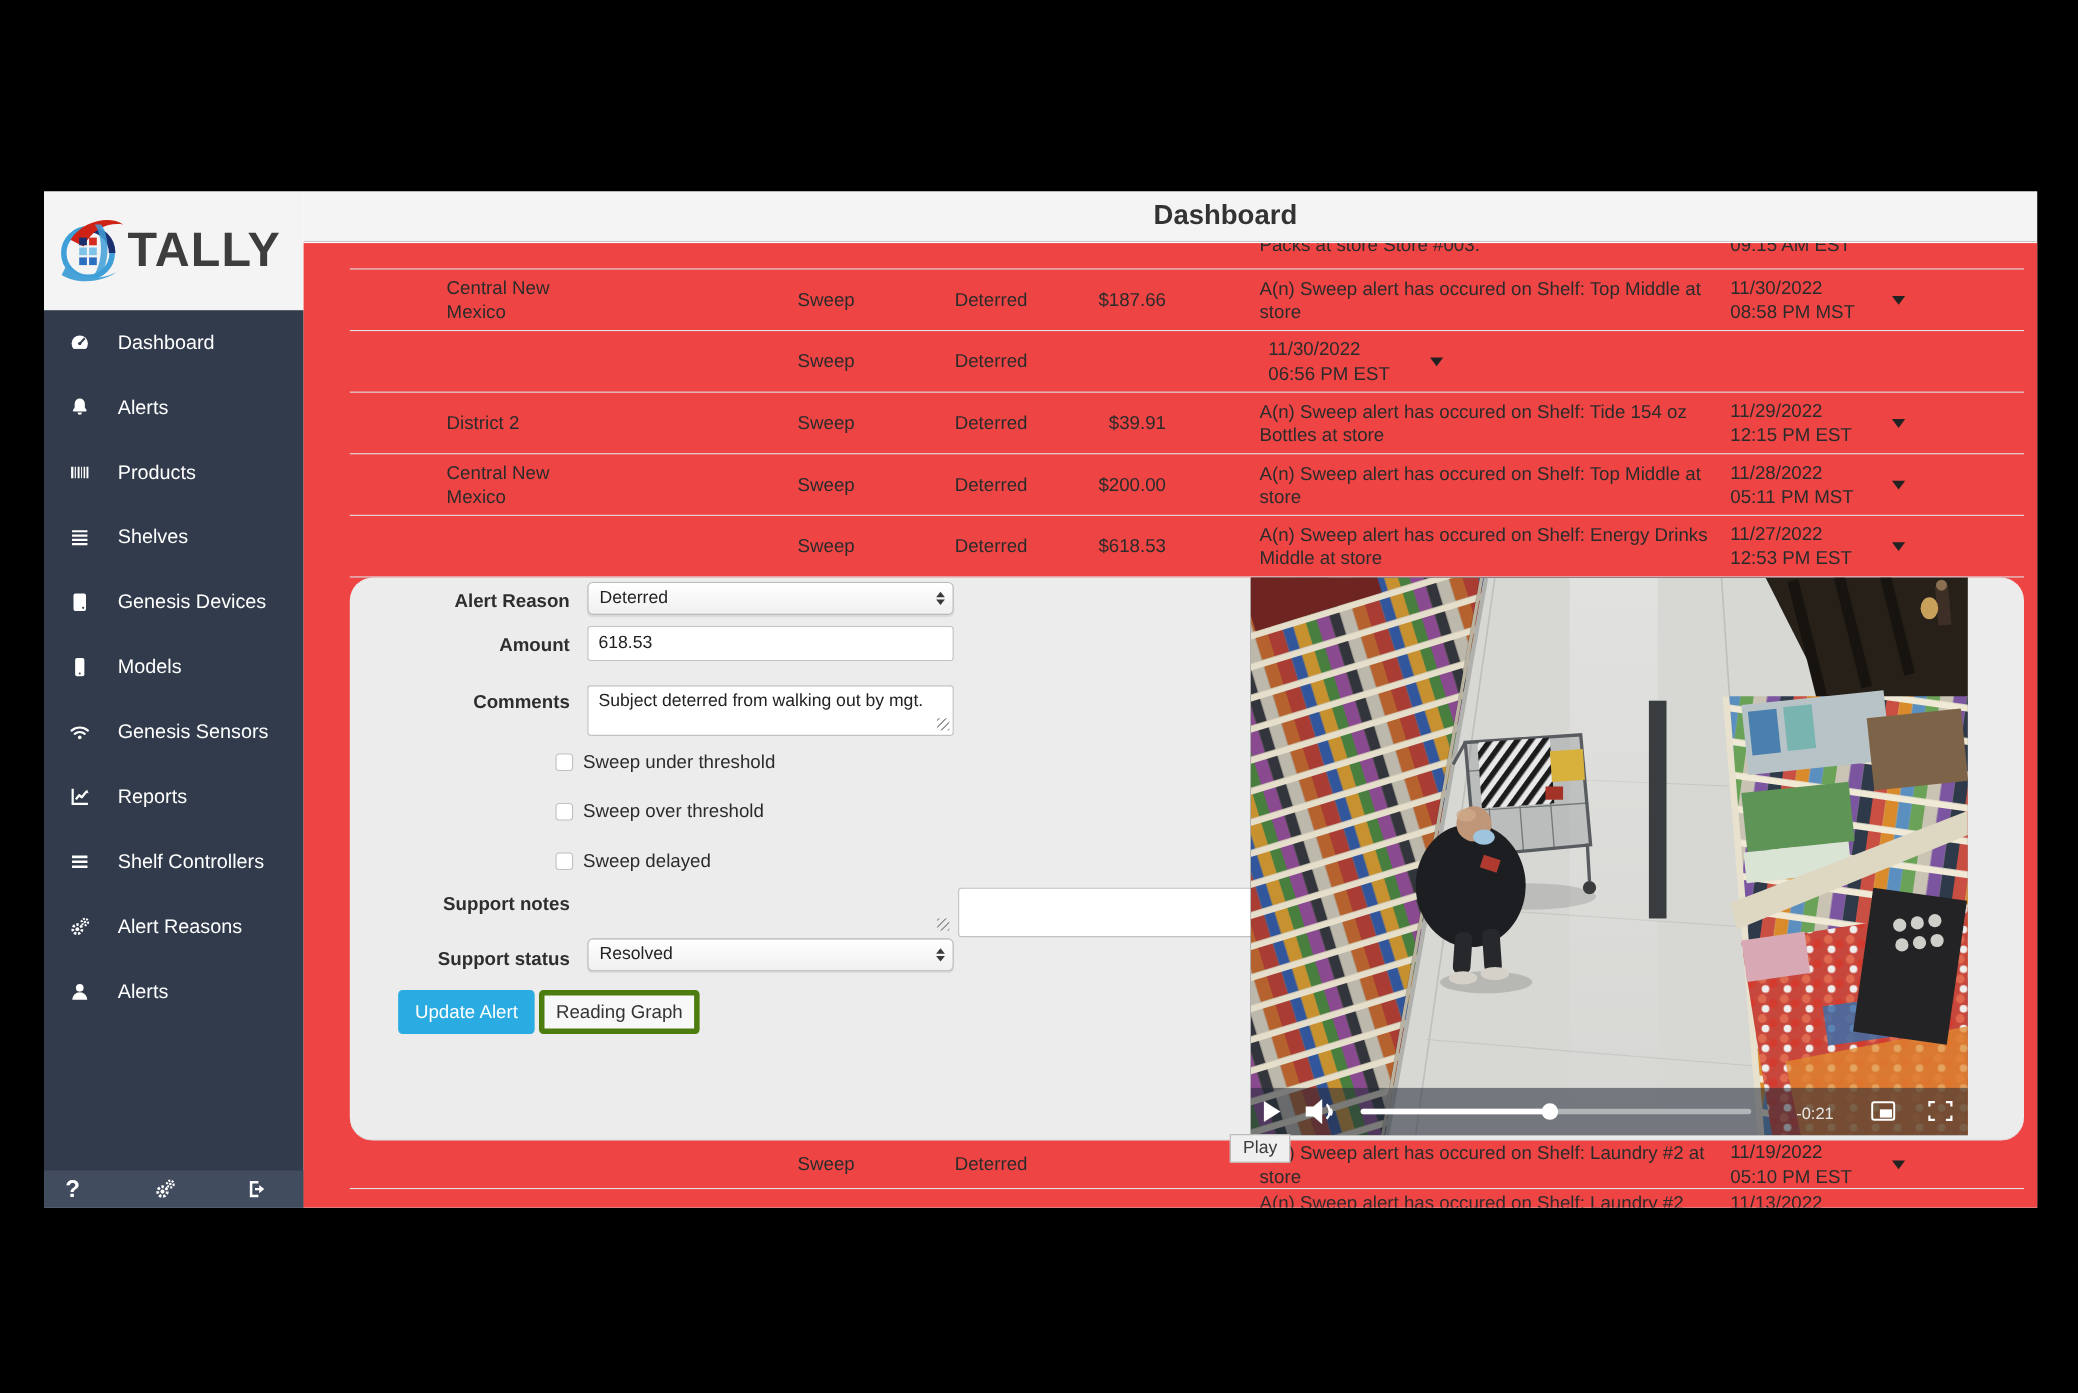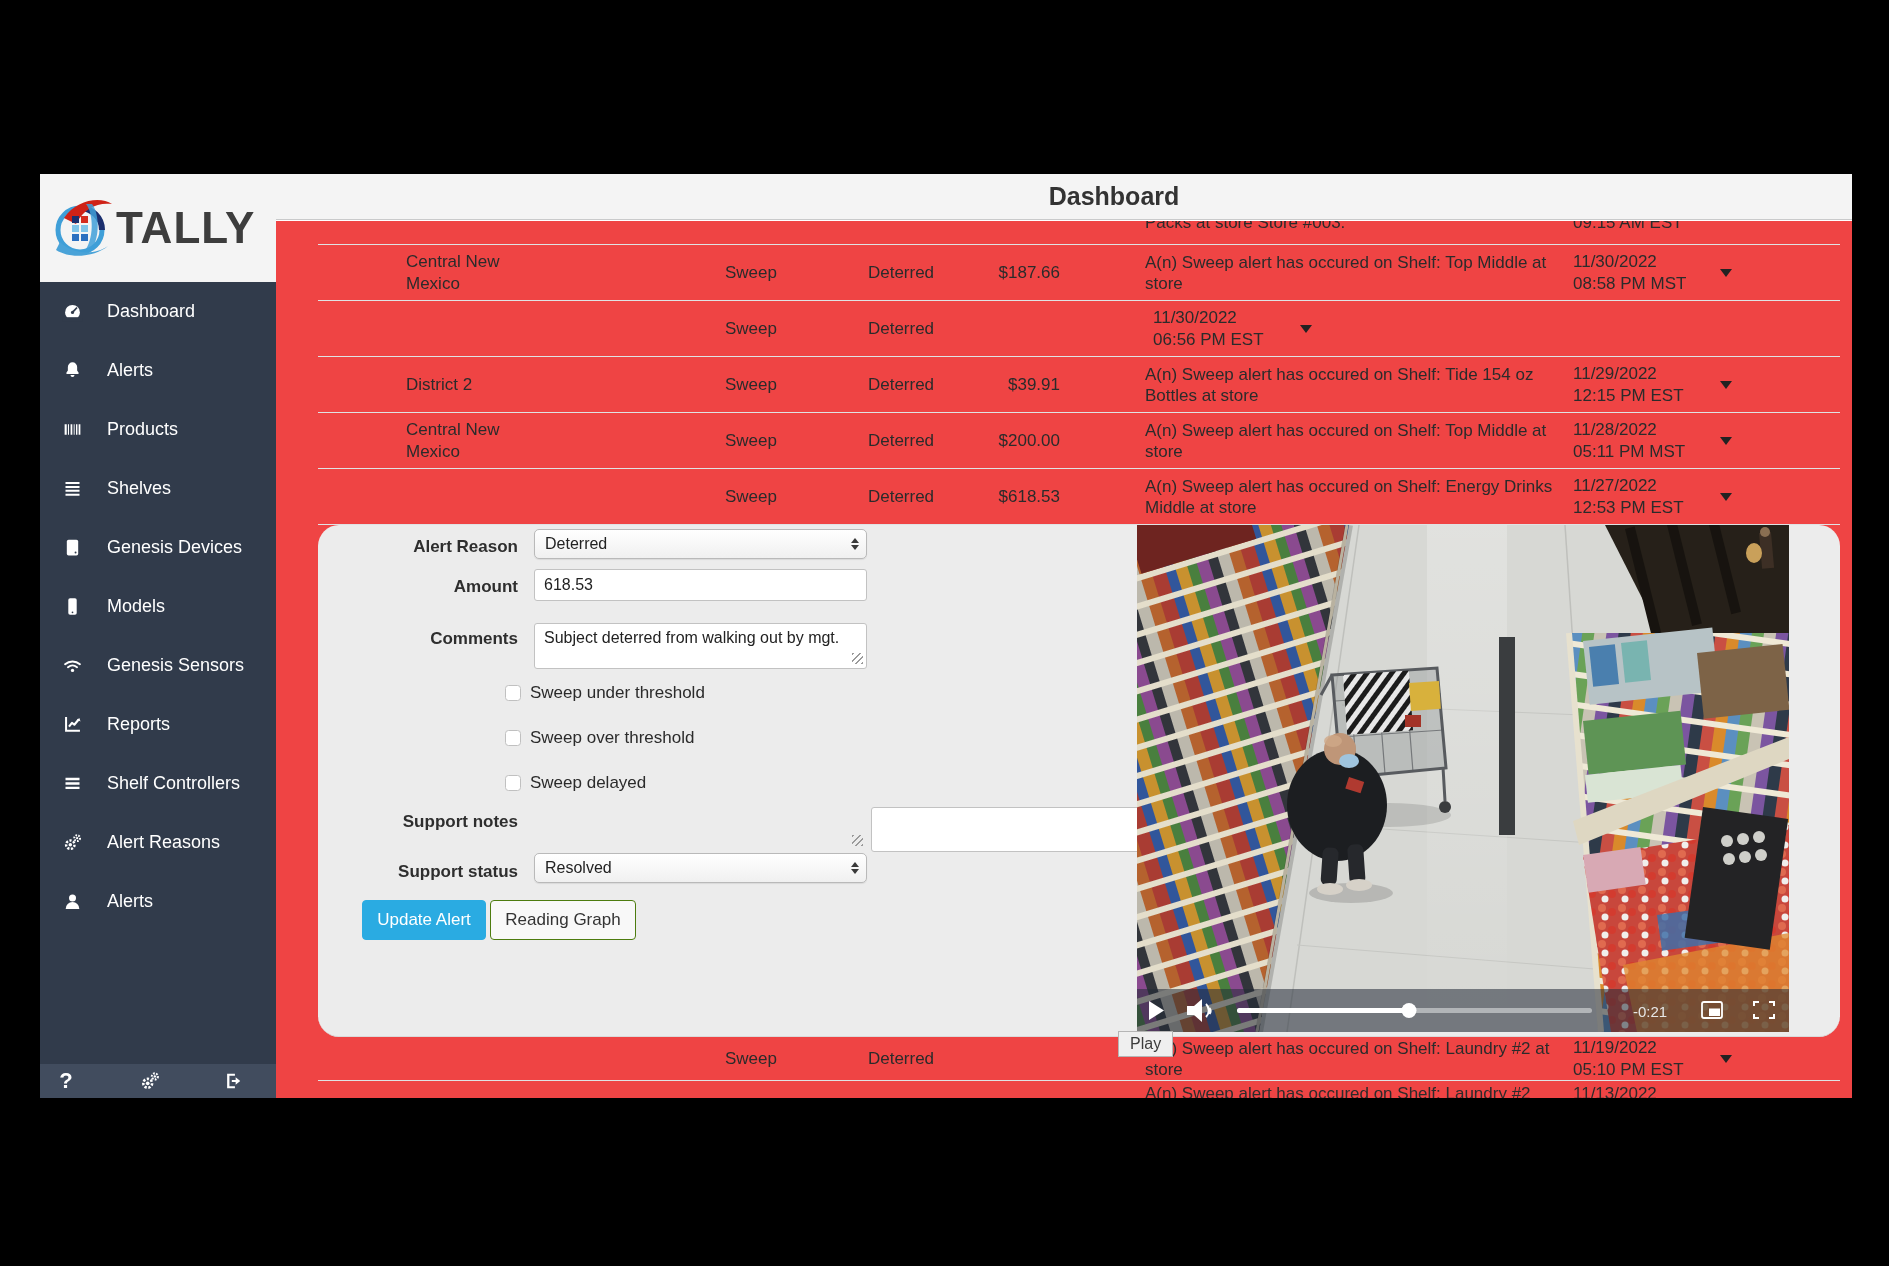--- a/index.html
+++ b/index.html
@@ -53,21 +53,21 @@
   .stepper .up { width:0; height:0; border-left:4px solid transparent; border-right:4px solid transparent; border-bottom:5px solid #3a3a3a; }
   .stepper .down { width:0; height:0; border-left:4px solid transparent; border-right:4px solid transparent; border-top:5px solid #3a3a3a; }
   .tinput { height:32px; background:#fff; border:1px solid #c2c2c2; border-radius:3px; font-size:16px; color:#222; padding:0 9px; font-family:"Liberation Sans", sans-serif; }
   .tarea { background:#fff; border:1px solid #c2c2c2; border-radius:3px; font-size:16px; color:#222; padding:4px 9px; line-height:20px; resize:none; font-family:"Liberation Sans", sans-serif; position:relative; overflow:hidden; }
   .grip { position:absolute; right:3px; bottom:3px; width:11px; height:11px; background:repeating-linear-gradient(315deg,#9a9a9a 0 1.5px,transparent 1.5px 4.5px); }
   .cbrow { position:absolute; display:flex; align-items:center; }
   .cbox { width:16px; height:16px; background:#fff; border:1.5px solid #c0c0c0; border-radius:3.5px; margin-right:9px; cursor:pointer; }
   .cblabel { font-size:17px; color:#2b2b2b; }
   .btn { position:absolute; height:40px; border-radius:4px; font-size:17px; display:flex; align-items:center; justify-content:center; cursor:pointer; }
   .btn-primary { background:#2aabe2; color:#fff; border:1px solid #2aabe2; }
-  .btn-light { background:#f8f8f8; color:#333; border:1px solid #4d7c0f; }
+  .btn-light { background:#f8f8f8; color:#333; border:5px solid #4d7c0f; }
 
   
   .video { position:absolute; left:819px; top:0; width:652px; height:507px; background:#222; overflow:hidden; cursor:pointer; }
   .tooltip { position:absolute; left:842px; top:810px; background:#efefef; border:1px solid #b5b5b5; color:#3c3c3c; font-size:16px; padding:3px 11px; z-index:5; }
 </style>
 </head>
 <body>
 
 <div class="window">
 

